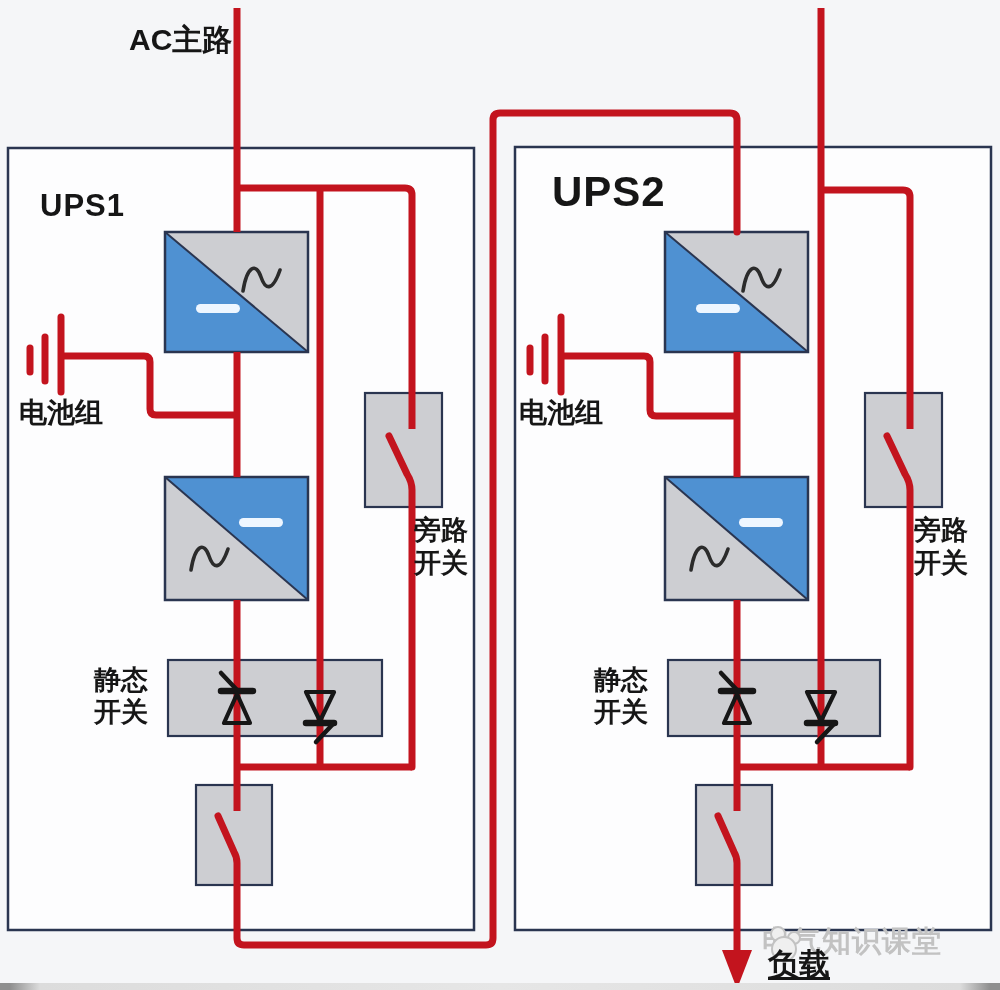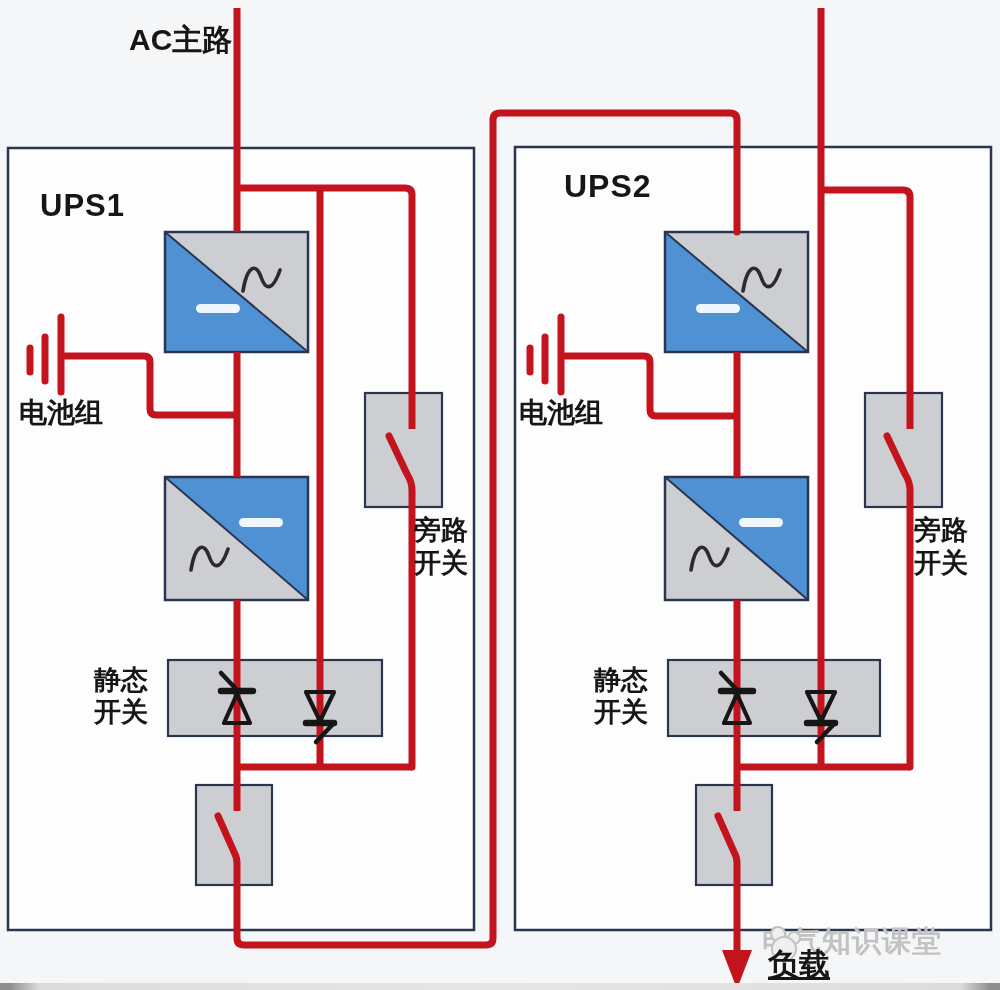--- a/index.html
+++ b/index.html
@@ -24,21 +24,21 @@
   .minus{fill:#eef6ff;}
   .thy{fill:none;stroke:#161616;stroke-width:4.2;stroke-linejoin:round;}
   .tbar{stroke:#161616;stroke-width:6.5;stroke-linecap:round;}
   .gate{stroke:#161616;stroke-width:4.5;stroke-linecap:round;}
   .wm-logo{stroke:var(--watermark);fill:#efefef;}
   
   .lab{position:absolute;font-weight:700;color:var(--text);white-space:pre-line;}
   .lab-acmain{left:129px;top:20px;font-size:30px;}
   .lab-acbypass{left:836px;top:14px;font-size:30px;}
   .lab-ups1{left:40px;top:168px;font-size:31px;letter-spacing:1px;margin-top:20px;}
-  .lab-ups2{left:564px;top:168px;font-size:32px;letter-spacing:1px;}
+  .lab-ups2{left:552px;top:168px;font-size:42px;letter-spacing:1px;}
   .lab-batt1{left:19px;top:394px;font-size:28px;}
   .lab-batt2{left:519px;top:394px;font-size:28px;}
   .lab-byp1{left:414px;top:514px;font-size:27px;line-height:33px;}
   .lab-byp2{left:914px;top:514px;font-size:27px;line-height:33px;}
   .lab-stat1{left:94px;top:664px;font-size:27px;line-height:32px;}
   .lab-stat2{left:594px;top:664px;font-size:27px;line-height:32px;}
   .lab-load{left:768px;top:944px;font-size:31px;z-index:4;text-decoration:underline;}
   .watermark{position:absolute;left:762px;top:922px;display:flex;align-items:center;gap:2px;
              color:var(--watermark);font-size:29px;font-weight:700;z-index:3;letter-spacing:1px;}
   .bottom-bar{position:absolute;left:0;bottom:0;width:1000px;height:7px;

